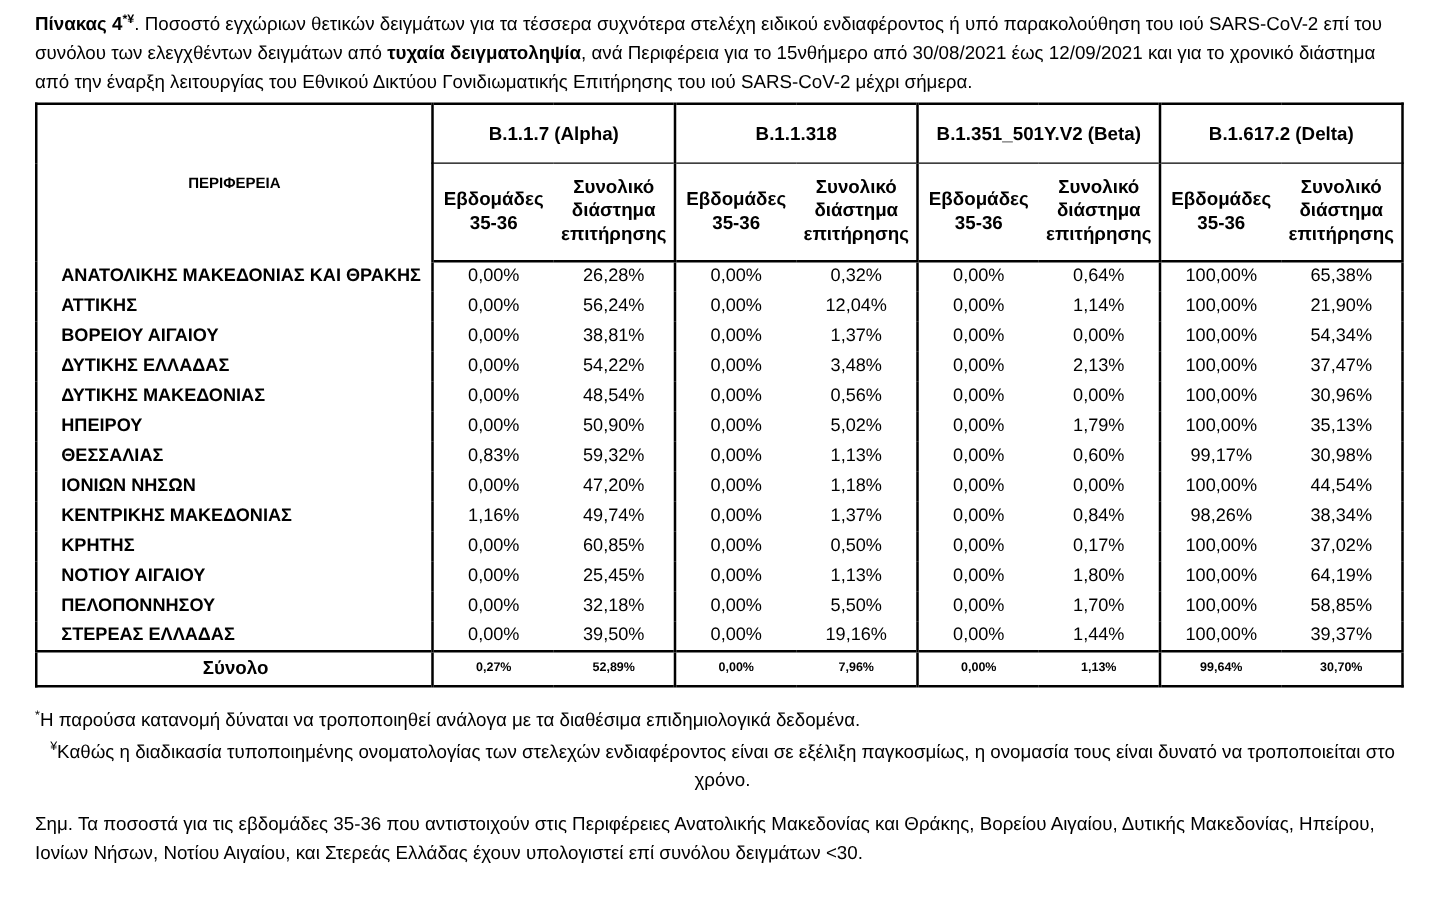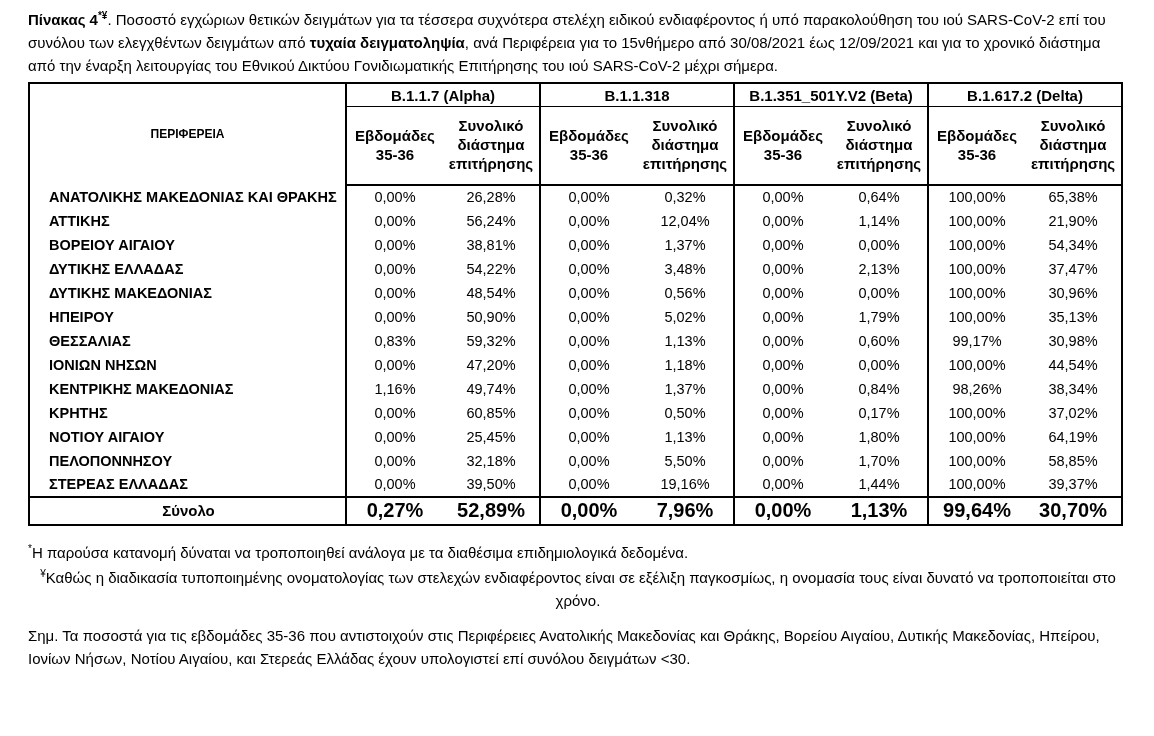--- a/index.html
+++ b/index.html
@@ -33,41 +33,41 @@
   th, td { padding: 0 3px; vertical-align: middle; }
 
   th.region-head {
     border-right: 2px solid #000;
     font-size: 12px; font-weight: bold; text-align: center;
   }
   th.variant {
     border-left: 2px solid #000;
     border-bottom: 1.5px solid #000;
     font-size: 15px; font-weight: bold; text-align: center;
-    height: 24px;
+    height: 48px;
   }
   tr.sub-row th {
     font-size: 15px; font-weight: bold; text-align: center;
     height: 78px; line-height: 1.25;
     border-bottom: 2px solid #000;
   }
   tr.sub-row th.grp { border-left: 2px solid #000; text-align: center; }
 
   tbody td { height: 24px; font-size: 14.5px; }
   tbody td.region {
     font-weight: bold; text-align: left; padding-left: 19px;
     border-right: 2px solid #000;
     white-space: nowrap; overflow: hidden;
   }
   td.val { text-align: center; }
   td.grp { border-left: 2px solid #000; }
 
   tfoot td {
     border-top: 2.5px solid #000;
-    font-weight: bold; height: 28px; font-size: 20px;
+    font-weight: bold; height: 28px; font-size: 10px;
   }
   tfoot td.region {
     text-align: center; padding-left: 5px;
     border-right: 2px solid #000; font-size: 15px;
   }
 
   .fn { width: 1100px; font-size: 15px; line-height: 1.5; margin: 0; }
   .fn-1 { margin-top: 16px; }
   .fn-2 { margin-top: 3px; text-align: center; }
   .note { margin-top: 13px; }

